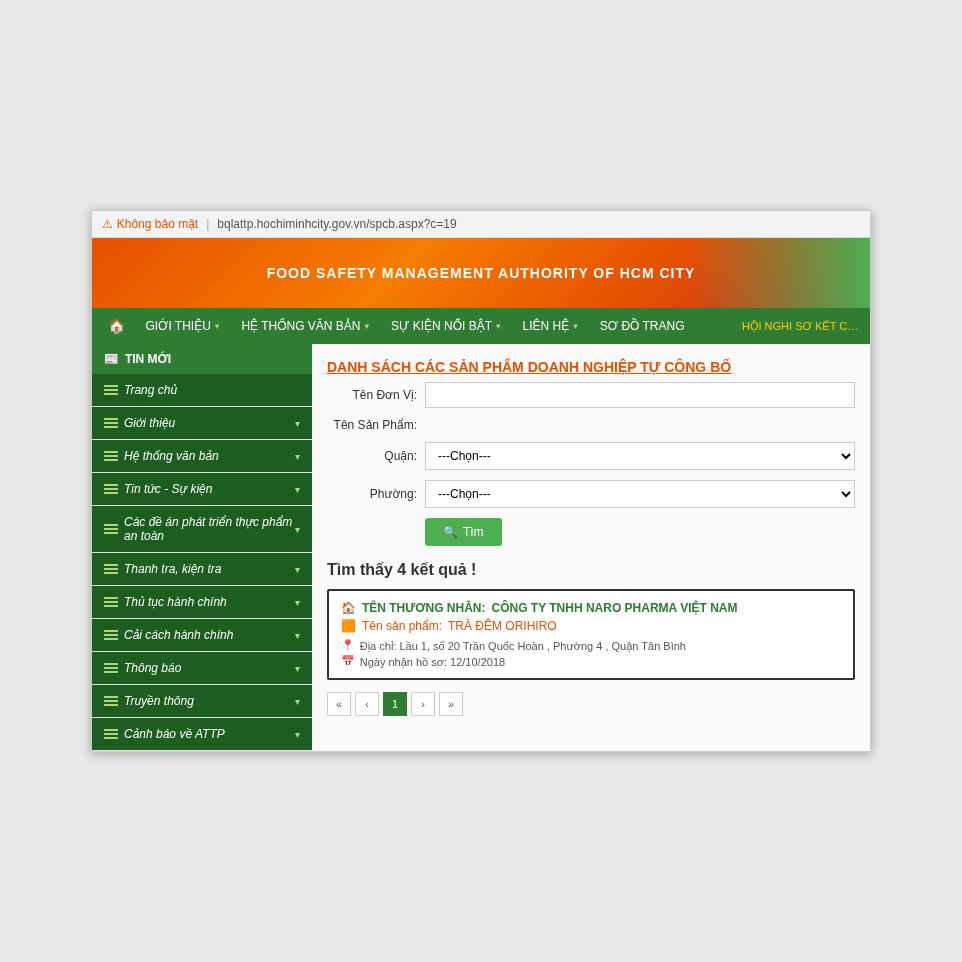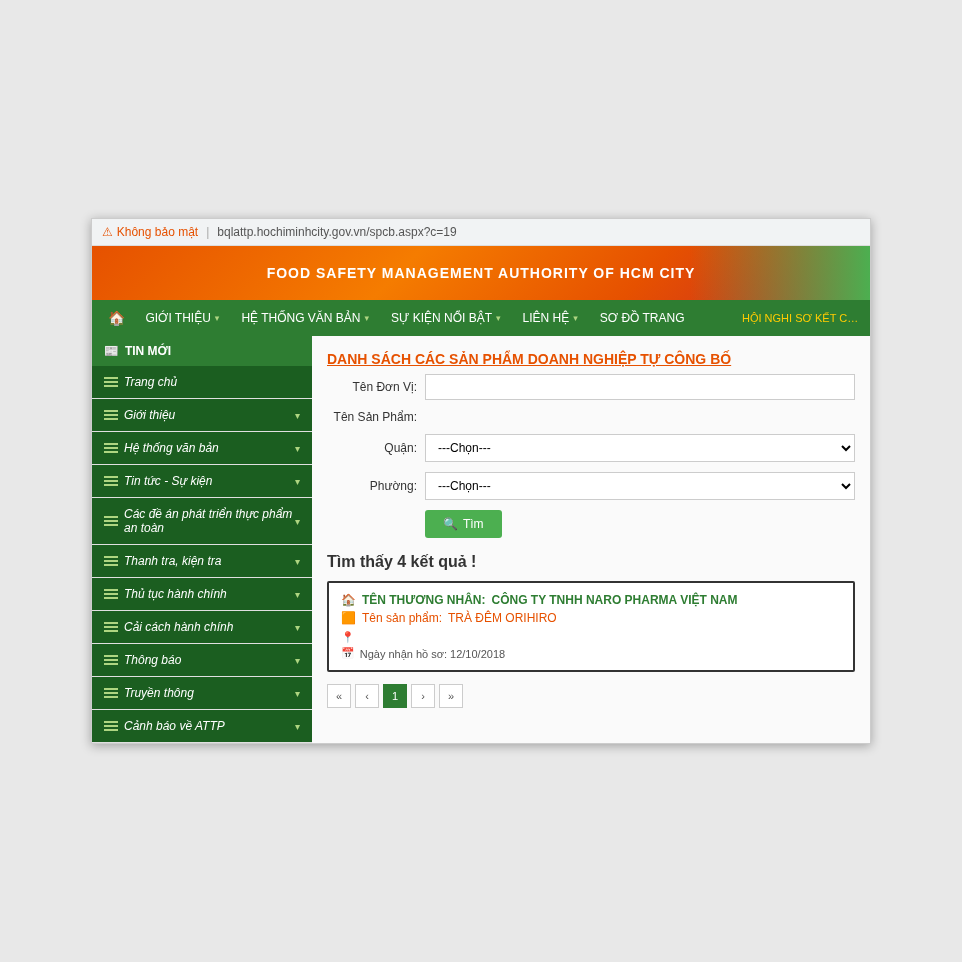--- a/index.html
+++ b/index.html
@@ -40,21 +40,21 @@
       color: #555;
       font-size: 12px;
     }
     .divider-bar {
       color: #aaa;
     }
 
     
     .site-header {
       background: linear-gradient(135deg, #e65100 0%, #f57c00 40%, #e65100 70%, #c62828 100%);
-      height: 54px;
+      height: 70px;
       display: flex;
       align-items: center;
       justify-content: center;
       position: relative;
       overflow: hidden;
     }
     .site-title {
       color: white;
       font-size: 14px;
       font-weight: bold;
@@ -505,20 +505,21 @@
           <span>TÊN THƯƠNG NHÂN:</span>
           <span>CÔNG TY TNHH NARO PHARMA VIỆT NAM</span>
         </div>
         <div class="result-product">
           <span>🟧</span>
           <span>Tên sản phẩm:</span>
           <span>TRÀ ĐÊM ORIHIRO</span>
         </div>
         <div class="result-address">
           <span>📍</span>
+          <span>Địa chỉ: Lầu 1, số 20 Trần Quốc Hoàn , Phường 4 , Quận Tân Bình</span>
         </div>
         <div class="result-date">
           <span>📅</span>
           <span>Ngày nhận hồ sơ: 12/10/2018</span>
         </div>
       </div>
 
       <div class="pagination">
         <div class="page-btn">«</div>
         <div class="page-btn">‹</div>

